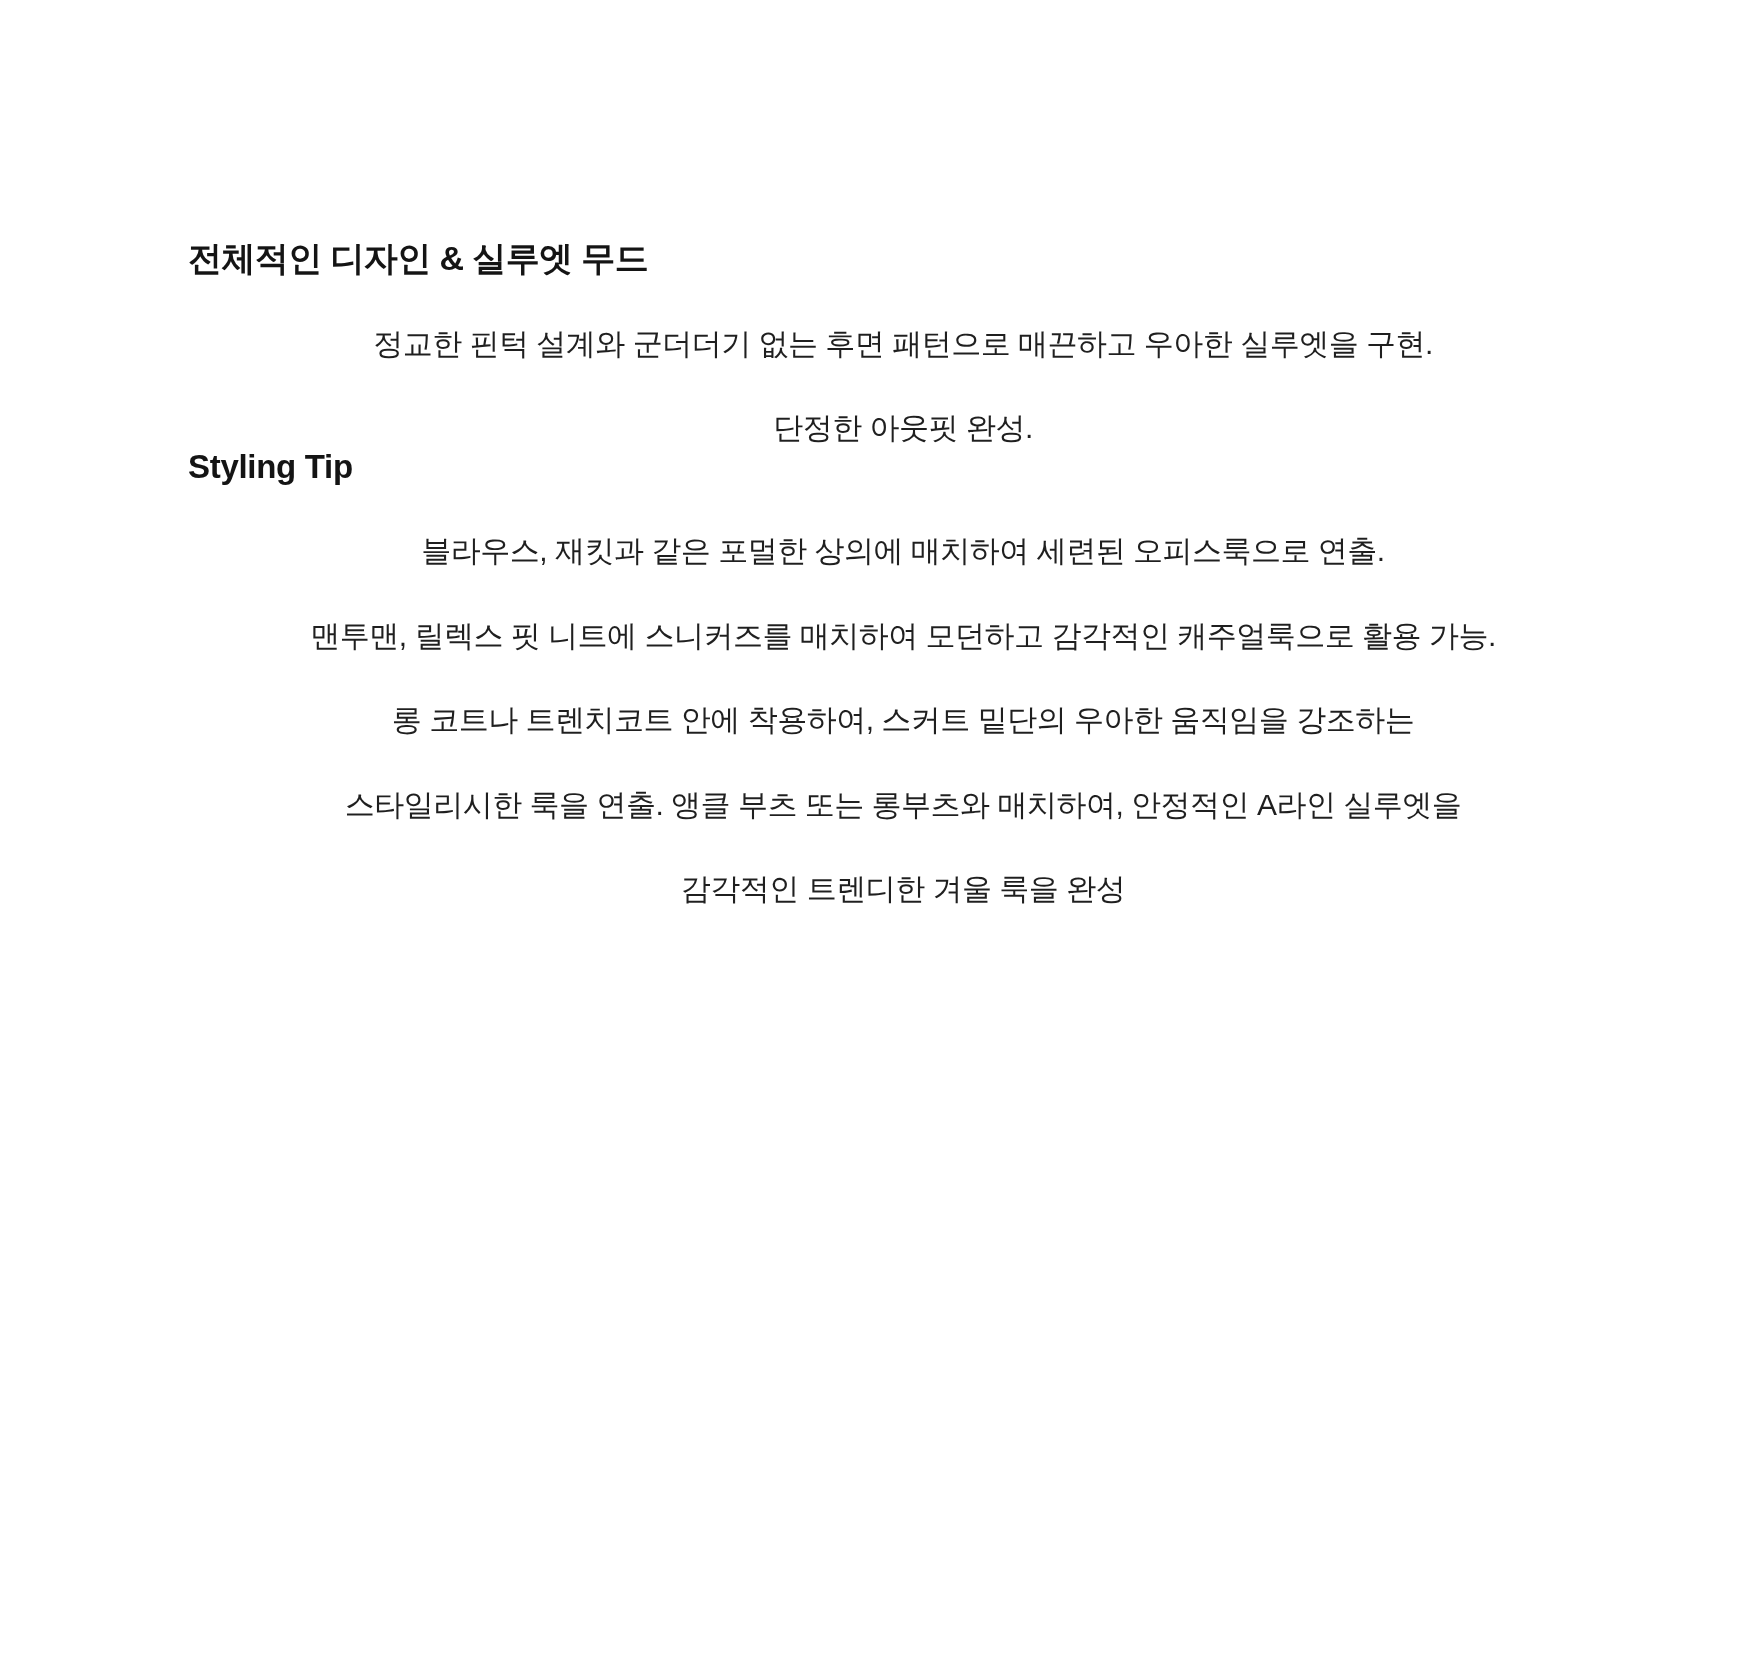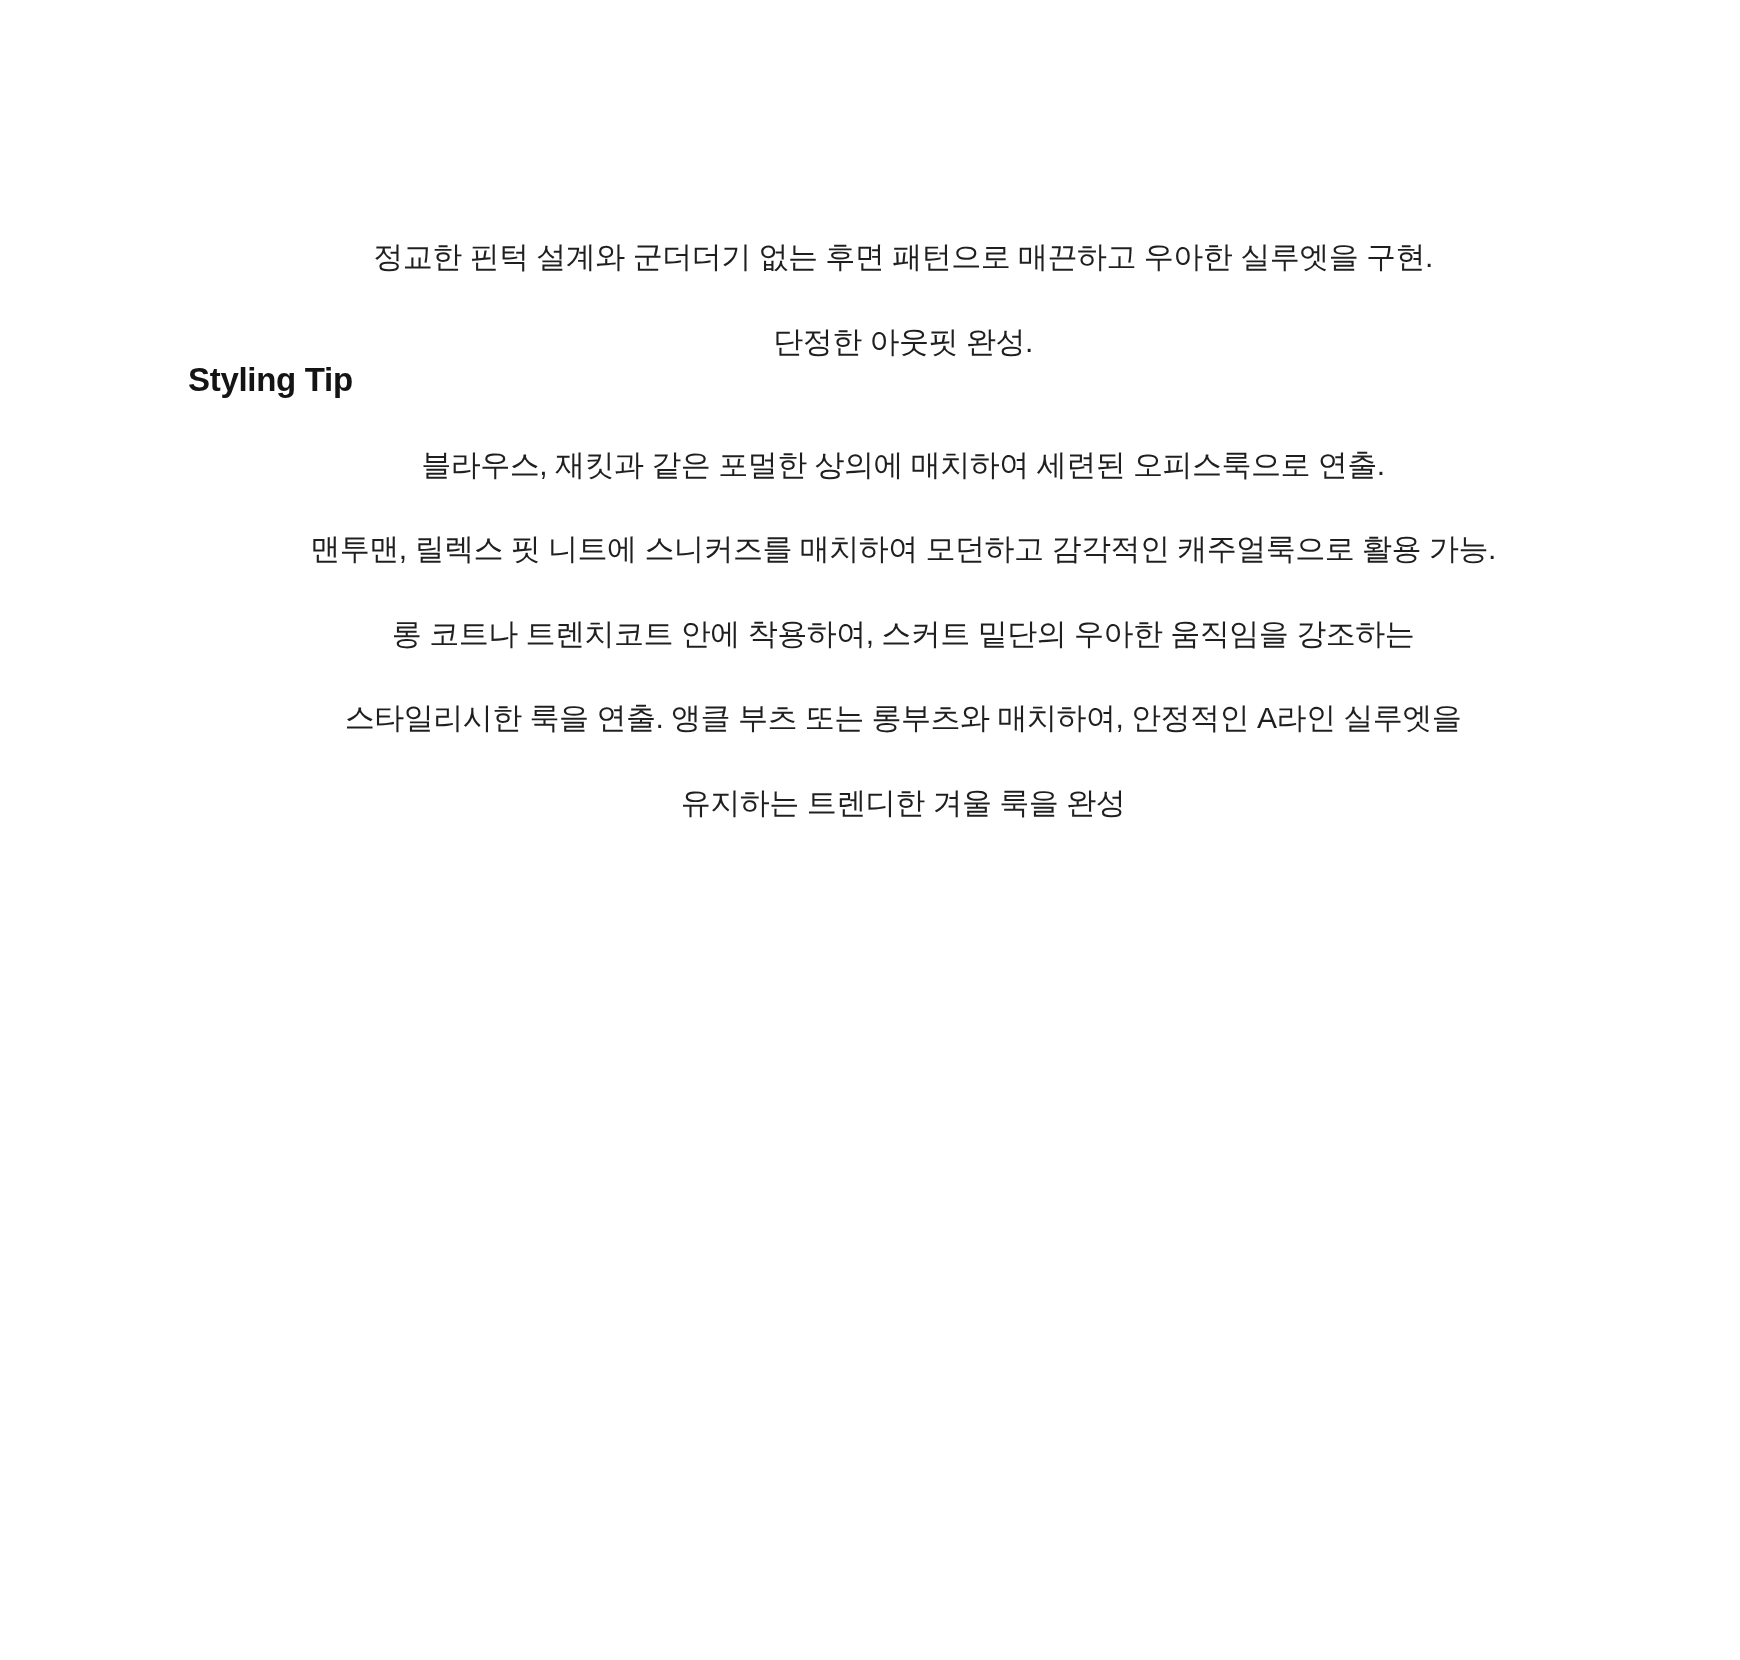--- a/index.html
+++ b/index.html
@@ -58,27 +58,28 @@
     margin-bottom: 0;
   }
 </style>
 </head>
 <body>
 
 <div class="page">
   <div class="content">
 
     <section class="section">
+      <h2 class="heading">전체적인 디자인 &amp; 실루엣 무드</h2>
       <p class="body-line">정교한 핀턱 설계와 군더더기 없는 후면 패턴으로 매끈하고 우아한 실루엣을 구현.</p>
       <p class="body-line">단정한 아웃핏 완성.</p>
     </section>
 
     <section class="section">
       <h2 class="heading latin">Styling Tip</h2>
       <p class="body-line">블라우스, 재킷과 같은 포멀한 상의에 매치하여 세련된 오피스룩으로 연출.</p>
       <p class="body-line">맨투맨, 릴렉스 핏 니트에 스니커즈를 매치하여 모던하고 감각적인 캐주얼룩으로 활용 가능.</p>
       <p class="body-line">롱 코트나 트렌치코트 안에 착용하여, 스커트 밑단의 우아한 움직임을 강조하는</p>
       <p class="body-line">스타일리시한 룩을 연출. 앵클 부츠 또는 롱부츠와 매치하여, 안정적인 A라인 실루엣을</p>
-      <p class="body-line">유지하는 트렌디한 겨울 룩을 완성</p>
+      <p class="body-line">감각적인 트렌디한 겨울 룩을 완성</p>
     </section>
 
   </div>
 </div>
 
 </body></html>

